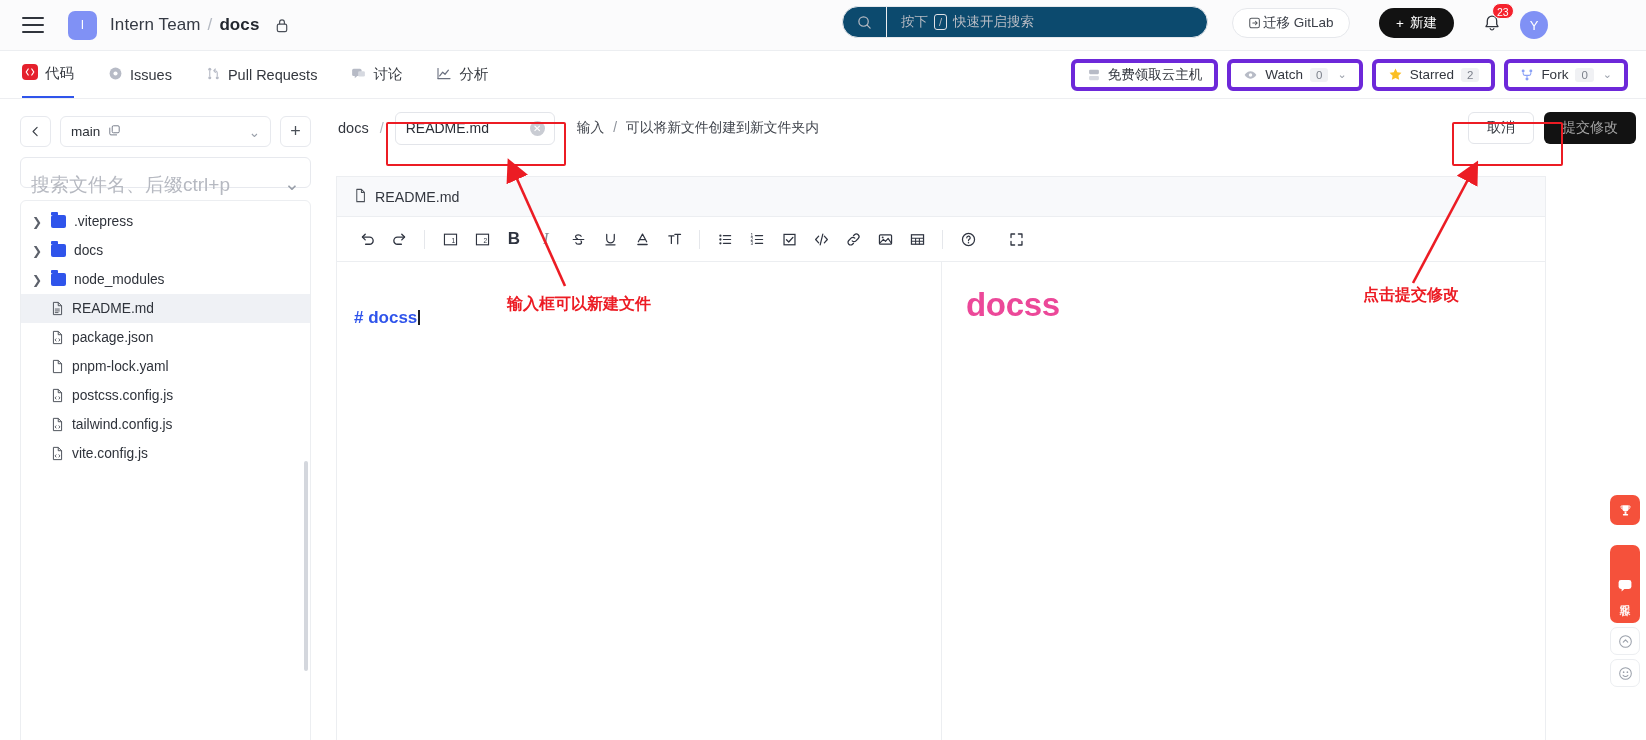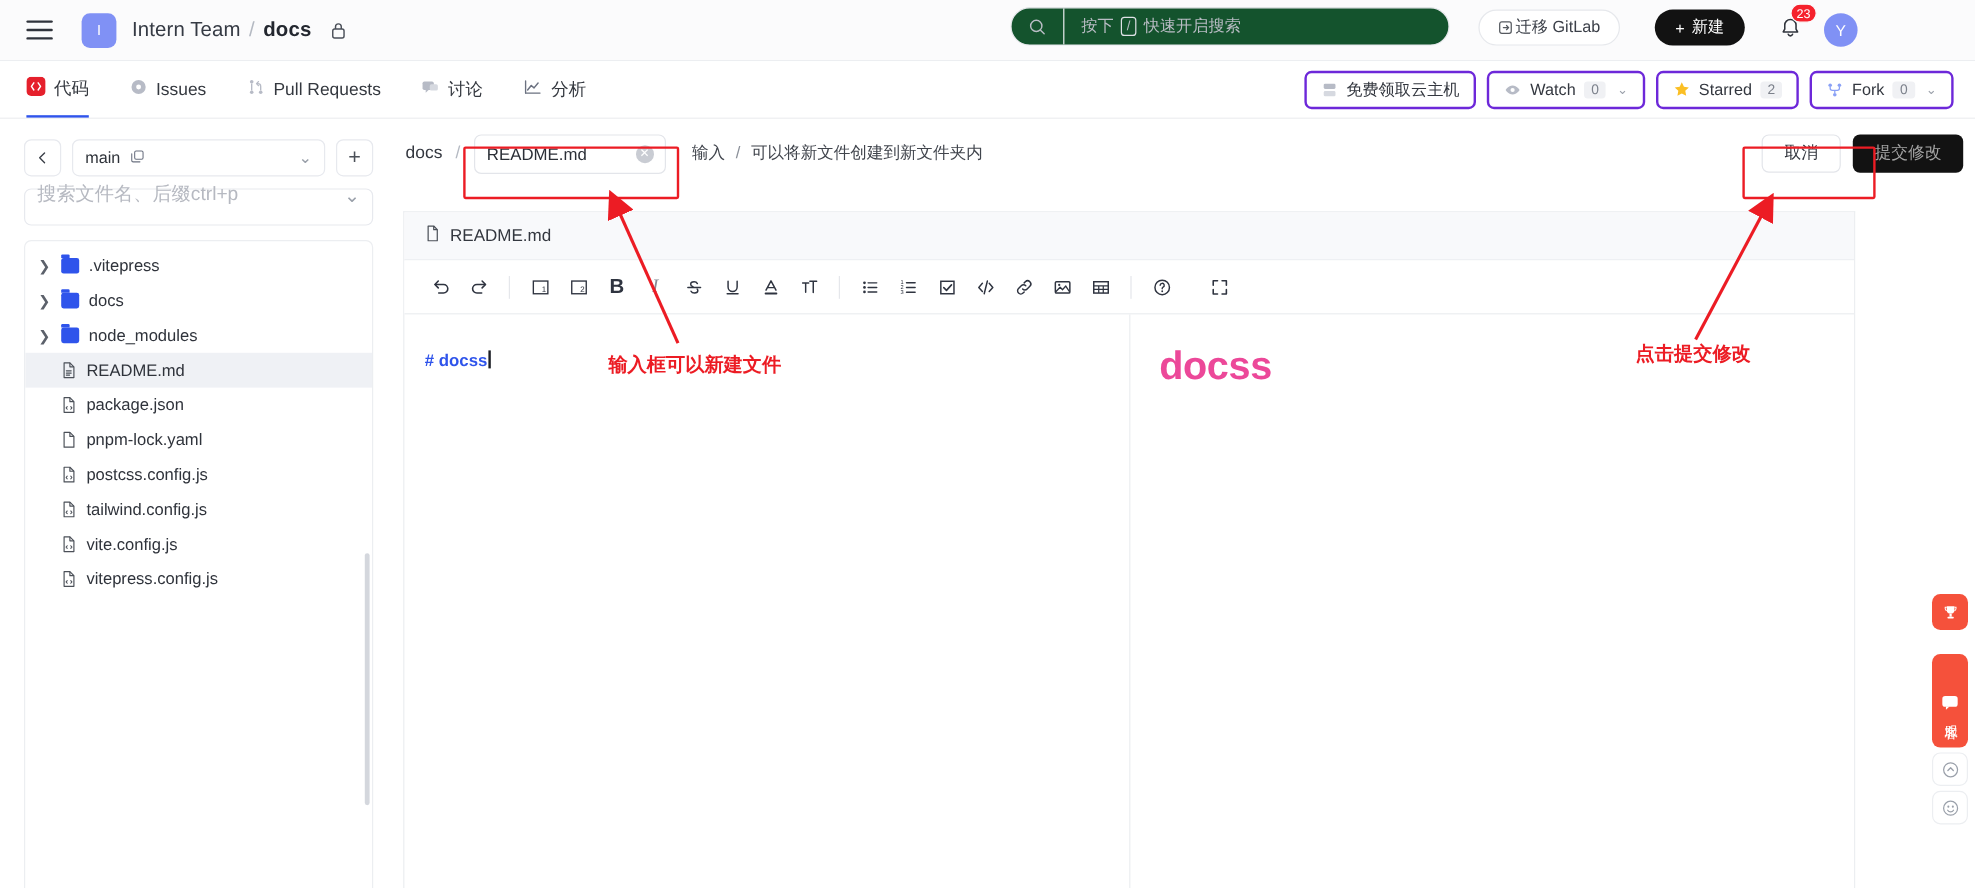--- a/index.html
+++ b/index.html
@@ -30,21 +30,21 @@
   .proj-title { font-size: 17px; color:#2b303a; letter-spacing:.1px; display:flex; align-items:center; gap:4px;}
   .proj-title .owner { color:#353a44; }
   .proj-title .slash { color:#b4b9c2; margin:0 3px; }
   .proj-title .repo { font-weight: bold; color:#23272f; }
   .lock-icon { margin-left: 12px; display:flex; align-items:center; }
 
   .search-box {
     position:absolute; left: 842px; top: 6px;
     width: 366px; height: 32px;
     border:1px solid #e6e8ec; border-radius: 17px;
-    background:#14532d; display:flex; align-items:center;
+    background:#0c4a6e; display:flex; align-items:center;
   }
   .search-box .sicon { width: 44px; display:flex; align-items:center; justify-content:center; border-right:1px solid #eceef1; height:100%; }
   .search-box .stext { font-size: 13.5px; color:#b9bcc4; padding-left: 14px; display:flex; align-items:center; gap:6px;}
   .slashkey { border:1px solid #dfe1e6; border-radius:3px; font-size:11px; padding:0 4px; color:#b9bcc4; line-height:14px;}
 
   .btn-outline-pill {
     position:absolute; top: 8px; left: 1232px;
     height: 30px; border:1px solid #e6e8ec; border-radius:16px;
     background:#fff; display:flex; align-items:center; gap:1px;
     padding: 0 15px; font-size: 13.5px; color:#3c4049; cursor:pointer;
@@ -79,40 +79,40 @@
   .nav-item {
     display:flex; align-items:center; gap:7px;
     font-size: 14.5px; color:#34383f; margin-right: 34px;
     height: 47px; cursor:pointer;
   }
   .nav-item.active { border-bottom: 2.5px solid #2f54eb; }
   .nav-count { background:#f0f1f4; color:#7c818b; font-size:11.5px; border-radius:4px; padding: 1px 6px; }
 
   .nav-right { position:absolute; right: 18px; display:flex; align-items:center; gap:9px; }
   .nb {
-    height:32px; border:2px solid #6d28d9; border-radius:6px; background:#fff;
+    height:32px; border:4px solid #6d28d9; border-radius:6px; background:#fff;
     display:flex; align-items:center; gap:7px; padding:0 12px;
     font-size:13.5px; color:#33373f; cursor:pointer;
   }
   .nb .cnt { background:#f0f1f4; color:#7c818b; font-size:11.5px; border-radius:3px; padding:1px 6px; }
   .nb .cv { color:#9aa0aa; font-size:11px; margin-left:2px;}
 
   
   .sidebar { position:absolute; left:0; top:100px; width: 325px; height: 640px; background:#fff; padding: 16px 14px 0 20px;}
   .branch-row { display:flex; align-items:center; gap:9px; }
   .back-btn { width:31px; height:31px; border:1px solid #e7e9ee; border-radius:6px; display:flex; align-items:center; justify-content:center; cursor:pointer; }
   .branch-select {
     flex:1; height:31px; border:1px solid #e7e9ee; border-radius:6px;
     display:flex; align-items:center; padding: 0 10px; font-size:13.5px; color:#2d3138; cursor:pointer;
   }
   .branch-select .chev { margin-left:auto; color:#9aa0aa; }
   .plus-btn { width:31px; height:31px; border:1px solid #e7e9ee; border-radius:6px; display:flex; align-items:center; justify-content:center; font-size:18px; color:#4b5058; cursor:pointer;}
   .file-search {
     margin-top: 10px; height: 31px; border:1px solid #e7e9ee; border-radius:6px;
-    display:flex; align-items:flex-end; padding: 14px 10px; font-size:16px; color:#b6b9c1; cursor:text;
+    display:flex; align-items:flex-start; padding: 14px 10px; font-size:19px; color:#b6b9c1; cursor:text;
   }
   .file-search .chev { margin-left:auto; color:#9aa0aa; }
   .tree {
     margin-top: 12px; border:1px solid #eceef1; border-radius:6px;
     height: 560px; overflow:hidden; position:relative; background:#fff;
   }
   .tree-inner { padding: 6px 0; }
   .trow {
     height: 29px; display:flex; align-items:center; gap:8px;
     padding: 0 10px; font-size: 13.8px; color:#2f333b; cursor:pointer;
@@ -155,21 +155,21 @@
     font-size: 14.2px; color:#33373f;
   }
   .toolbar {
     height: 45px; border-bottom:1px solid #eceef1; background:#fff;
     display:flex; align-items:center; padding-left: 15px; gap: 2px;
   }
   .tbtn { width: 30px; height:30px; display:flex; align-items:center; justify-content:center; color:#2f3440; cursor:pointer; border-radius:4px;}
   .tdiv { width:1px; height:19px; background:#e5e7eb; margin: 0 8px;}
   .split { display:flex; height: 478px; }
   .pane-edit { width: 605px; border-right:1px solid #eceef1; padding: 30px 0 0 17px; }
-  .md-line { font-size: 14px; font-weight: bold; color:#2f54eb; position:relative; display:inline-block;}
+  .md-line { font-size: 17px; font-weight: bold; color:#2f54eb; position:relative; display:inline-block;margin-top:16px;}
   .caret { display:inline-block; width:1.5px; height:15px; background:#1c1f26; vertical-align:-2px; margin-left:1px; }
   .pane-prev { flex:1; padding: 24px 0 0 24px; }
   .prev-h1 { font-size: 33px; font-weight: bold; color:#ec4899; letter-spacing:-0.3px; }
 
   
   .fw { position:absolute; right: 6px; width: 30px; border-radius: 7px; display:flex; flex-direction:column; align-items:center; justify-content:center; cursor:pointer;}
   .fw-trophy { top: 495px; height: 30px; background:#f5513b; color:#fff; font-size:14px; }
   .fw-service { top: 545px; height: 78px; background:#f5513b; color:#fff; font-size:11.5px; line-height:14px; padding-top:6px; gap:2px;}
   .fw-service .lbl { writing-mode: vertical-rl; letter-spacing:1px;}
   .fw-plain { background:#fff; border:1px solid #eceef1; color:#9aa0aa; height:28px; font-size:13px;}
@@ -427,31 +427,20 @@
           <div class="trow">
             <span class="spacer"></span>
             <span style="display: inline-flex;">
               <svg width="13" height="15" viewBox="0 0 14 16" fill="none">
                 <path d="M2.6 1.4h5.2l3.6 3.6v9.6H2.6z" stroke="#4b5058" stroke-width="1.05" stroke-linejoin="round"></path>
                 <path d="M7.8 1.4v3.6h3.6" stroke="#4b5058" stroke-width="1.05" stroke-linejoin="round"></path>
                 <path d="M5.4 9.4 4.4 10.6l1 1.2M8.6 9.4l1 1.2-1 1.2" stroke="#4b5058" stroke-width=".95" stroke-linecap="round" stroke-linejoin="round"></path>
               </svg>
             </span>
             <span>vite.config.js</span>
-          </div>
-          <div class="trow">
-            <span class="spacer"></span>
-            <span style="display: inline-flex;">
-              <svg width="13" height="15" viewBox="0 0 14 16" fill="none">
-                <path d="M2.6 1.4h5.2l3.6 3.6v9.6H2.6z" stroke="#4b5058" stroke-width="1.05" stroke-linejoin="round"></path>
-                <path d="M7.8 1.4v3.6h3.6" stroke="#4b5058" stroke-width="1.05" stroke-linejoin="round"></path>
-                <path d="M5.4 9.4 4.4 10.6l1 1.2M8.6 9.4l1 1.2-1 1.2" stroke="#4b5058" stroke-width=".95" stroke-linecap="round" stroke-linejoin="round"></path>
-              </svg>
-            </span>
-            <span>vitepress.config.js</span>
           </div>
         </div>
       <div class="tree-scroll"></div>
     </div>
   </div>
 
   <div class="pathbar">
     <span class="crumb">
       <span>docs</span>
       <span class="sep">/</span>

